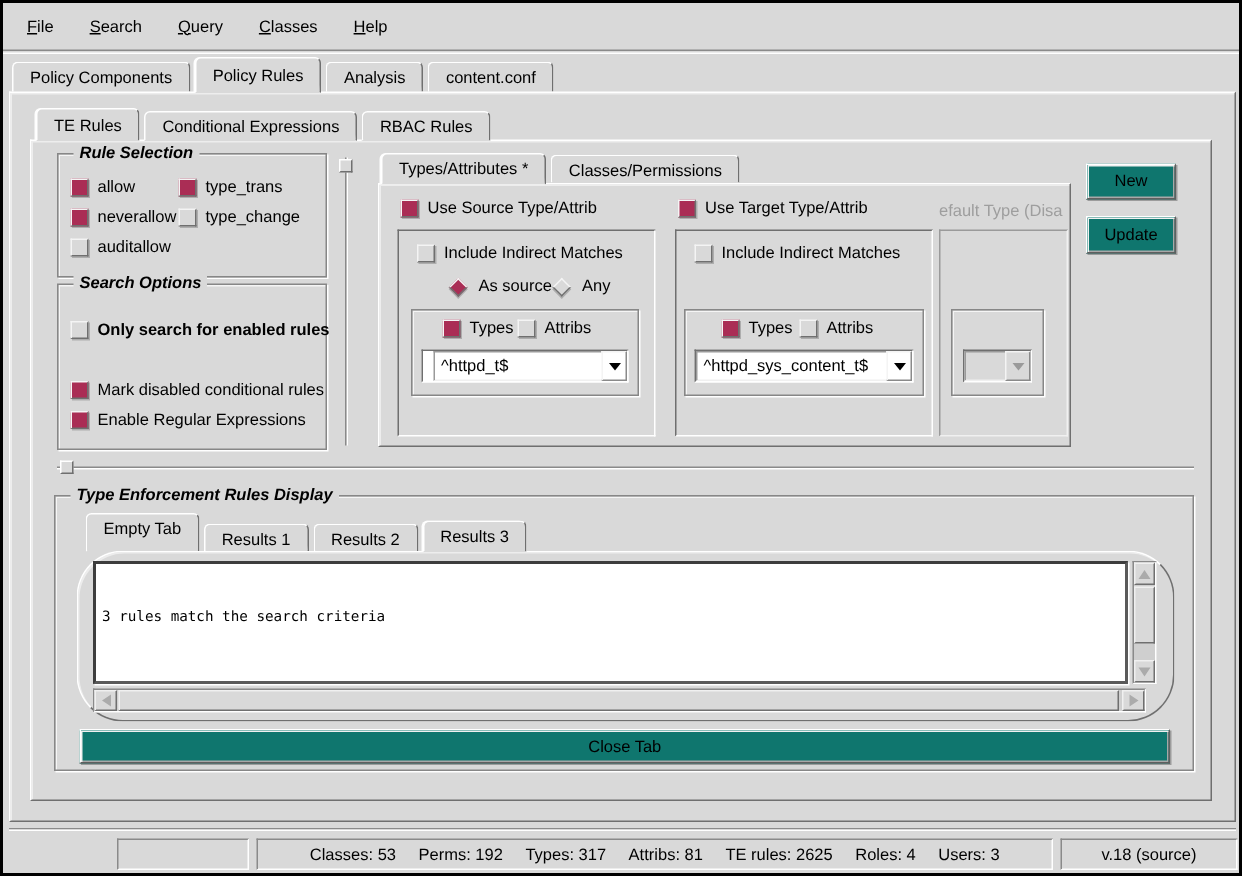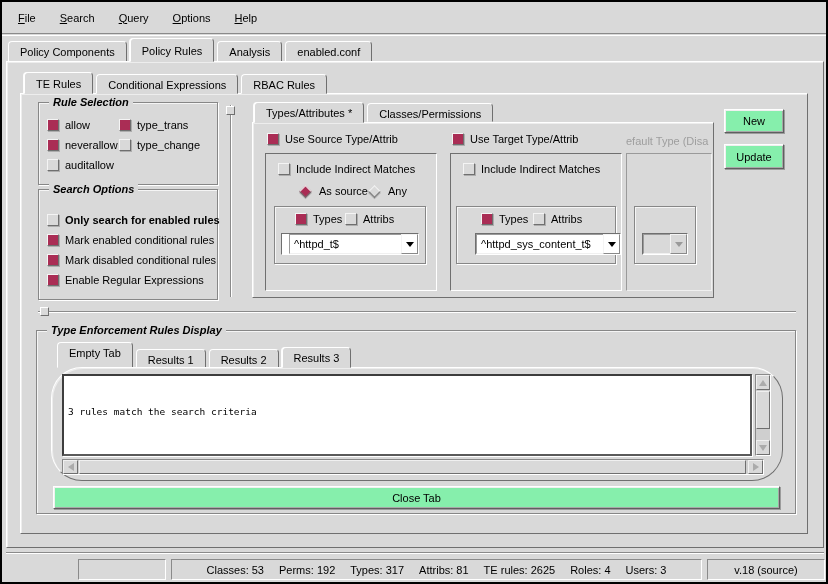--- a/index.html
+++ b/index.html
@@ -51,21 +51,21 @@
   .radio.selected { background:#aa2d55; }
   
   .combo { position:absolute; display:flex; border:1px solid; border-color:#6f6f6f #ffffff #ffffff #6f6f6f; background:#fff; }
   .combo-field { flex:1; background:#fff; padding:3px 4px 0 4px; white-space:nowrap; overflow:hidden; border:1px solid; border-color:#9a9a9a #f0f0f0 #f0f0f0 #9a9a9a; border-right:none; }
   .combo-btn { width:17px; background:#fff; border:1px solid; border-color:#f4f4f4 #8a8a8a #8a8a8a #f4f4f4; display:flex; align-items:center; justify-content:center; }
   .tri-down { width:0; height:0; border-left:4px solid transparent; border-right:4px solid transparent; border-top:5px solid #000; }
   .combo.disabled, .combo.disabled .combo-field, .combo.disabled .combo-btn { background:#d9d9d9; }
   .combo.disabled .tri-down { border-top-color:#9a9a9a; }
   
   .btn { position:absolute; display:flex; align-items:center; justify-content:center;
-         background:#86efac; cursor:default;
+         background:#0f766e; cursor:default;
          border:1px solid; border-color:#ffffff #5f5f5f #5f5f5f #ffffff;
          box-shadow: inset 1px 1px 0 #f0f0f0, inset -1px -1px 0 #a8a8a8, 1px 1px 0 #9c9c9c; }
   
   .sash-v { position:absolute; width:2px; border-left:1px solid #8a8a8a; border-right:1px solid #ffffff; }
   .sash-h { position:absolute; height:2px; border-top:1px solid #8a8a8a; border-bottom:1px solid #ffffff; }
   .sash-grip { position:absolute; width:9px; height:9px; background:#d9d9d9;
                border:1px solid; border-color:#ffffff #6f6f6f #6f6f6f #ffffff; z-index:4; }
   
   .textarea {
     position:absolute; background:#fff;
@@ -89,30 +89,30 @@
 </style>
 </head>
 <body>
 
 <div class="window">
 
   <div class="menubar">
     <span class="menu-item">File</span>
     <span class="menu-item">Search</span>
     <span class="menu-item">Query</span>
-    <span class="menu-item">Options</span>
+    <span class="menu-item">Classes</span>
     <span class="menu-item">Help</span>
   </div>
   <div class="menubar-sep"></div>
 
   <div class="tabbar" style="left:6px; top:36px; height:24px;">
     <div class="tab">Policy Components</div>
     <div class="tab active">Policy Rules</div>
     <div class="tab">Analysis</div>
-    <div class="tab">enabled.conf</div>
+    <div class="tab">content.conf</div>
   </div>
   <div class="nbframe" style="left:4px; top:59px; width:818px; height:487px;"></div>
 
   <div class="tabbar" style="left:22px; top:70px; height:22px; z-index:3;">
     <div class="tab active" style="height:22px; padding-top:4px;">TE Rules</div>
     <div class="tab" style="height:20px;">Conditional Expressions</div>
     <div class="tab" style="height:20px;">RBAC Rules</div>
   </div>
   <div class="nbframe" style="left:18px; top:91px; width:788px; height:441px;"></div>
 
@@ -139,24 +139,20 @@
       <span>auditallow</span>
     </div>
   </div>
 
   <div class="labelframe grooved" style="left:36px; top:187px; width:180px; height:111px; z-index:3;">
     <div class="lf-title">Search Options</div>
     <div class="cbrow" style="left:8px; top:24px;font-weight:bold;">
       <span class="cb"></span>
       <span>Only search for enabled rules</span>
     </div>
-    <div class="cbrow" style="left:8px; top:44px;">
-      <span class="cb checked"></span>
-      <span>Mark enabled conditional rules</span>
-    </div>
     <div class="cbrow" style="left:8px; top:64px;">
       <span class="cb checked"></span>
       <span>Mark disabled conditional rules</span>
     </div>
     <div class="cbrow" style="left:8px; top:84px;">
       <span class="cb checked"></span>
       <span>Enable Regular Expressions</span>
     </div>
   </div>
 
@@ -215,21 +211,21 @@
       </div>
       <div class="grooved" style="position:absolute; left:5px; top:52px; width:160px; height:58px;">
         <div class="cbrow" style="left:24px; top:6px;">
           <span class="cb checked"></span>
           <span>Types</span>
         </div>
         <div class="cbrow" style="left:76px; top:6px;">
           <span class="cb"></span>
           <span>Attribs</span>
         </div>
-        <div class="combo" style="left:6px; top:26px; width:146px; height:22px;margin-left:12px;">
+        <div class="combo" style="left:6px; top:26px; width:146px; height:22px;">
           <span class="combo-field">^httpd_sys_content_t$</span>
           <span class="combo-btn">
               <span class="tri-down"></span>
             </span>
         </div>
       </div>
     </div>
 
     <div class="disabled-text nowrap" style="position:absolute; left:373px; top:12px; width:85px; overflow:hidden;">efault Type (Disa</div>
     <div style="position:absolute; left:373px; top:30px; width:86px; height:138px; border:1px solid; border-color:#9a9a9a #f0f0f0 #f0f0f0 #9a9a9a;">

